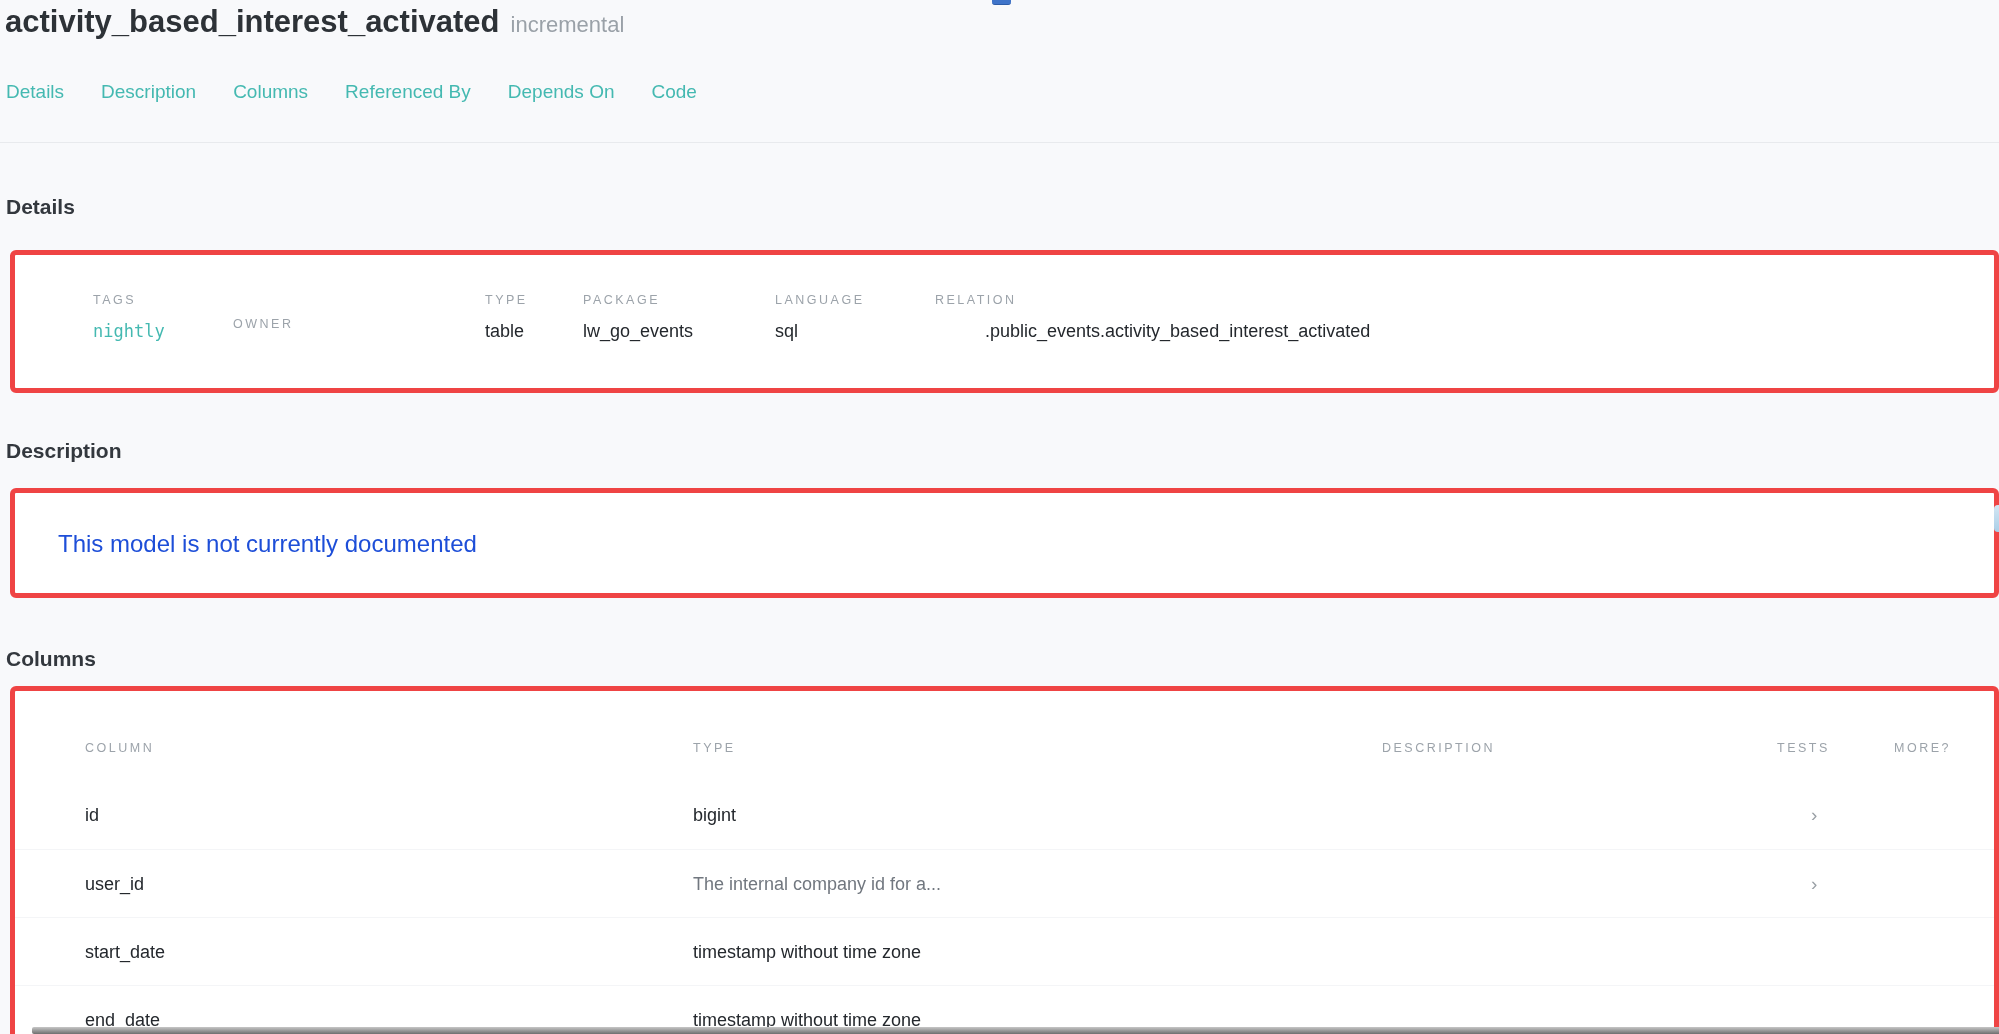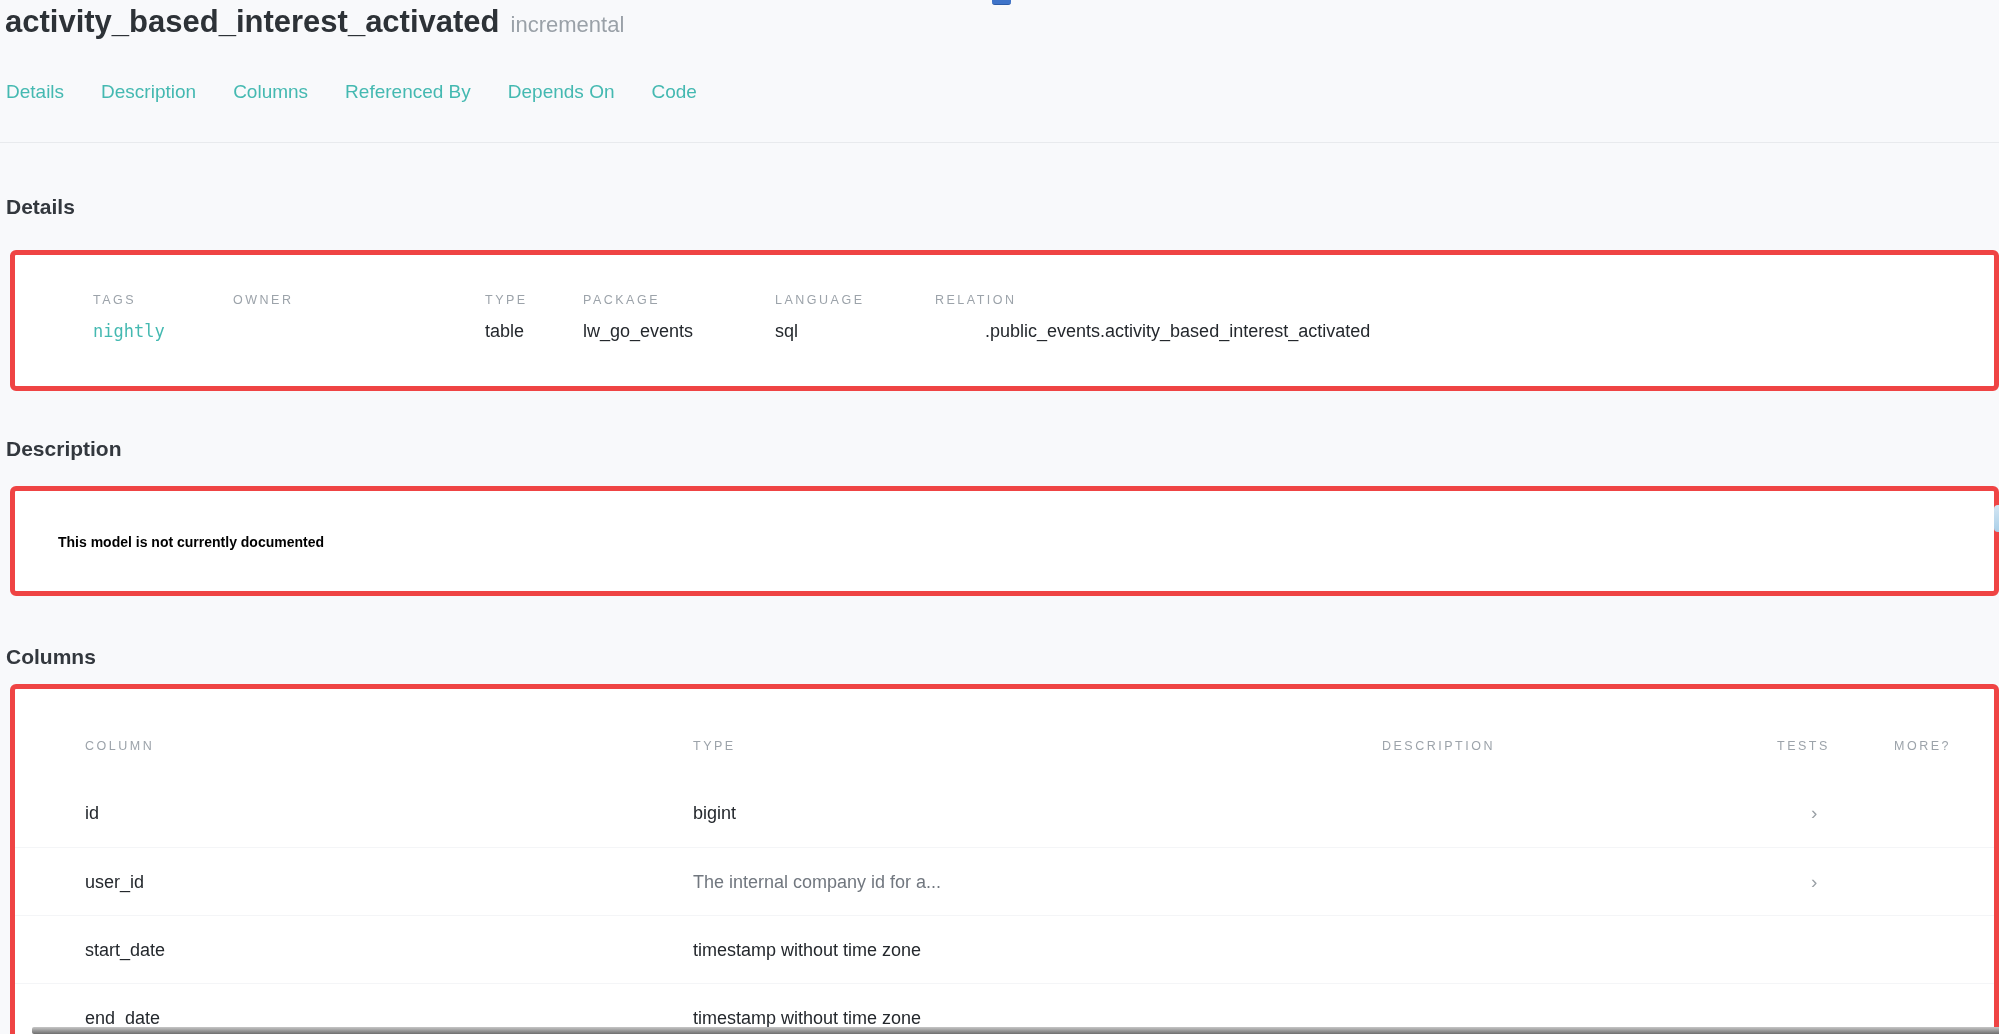--- a/index.html
+++ b/index.html
@@ -50,31 +50,31 @@
   }
 
   
   .details-card { margin-top: 30px; padding: 38px 0 44px 78px; display: flex; }
   .detail-field .field-label, .col-header-cell {
     font-size: 12.5px; letter-spacing: 2.5px; color: #9ca3aa; font-weight: 400;
     line-height: 15px; text-transform: uppercase;
   }
   .detail-field .field-value { margin-top: 12px; font-size: 18px; line-height: 22px; color: #24282d; }
   .field-tags     { width: 140px; }
-  .field-owner    { width: 252px; }
+  .field-owner    { width: 252px; margin-top: 24px; }
   .field-type     { width: 98px;  }
   .field-package  { width: 192px; }
   .field-language { width: 160px; }
   .field-relation { flex: 1; }
   .field-relation .field-value { padding-left: 50px; }
   .tag-value { font-family: "DejaVu Sans Mono", monospace; font-size: 17px; color: #44b9b1; cursor: pointer; }
 
   
   .description-card { margin-top: 24px; padding: 40px 0 38px 43px; min-height: 102px; }
-  .description-text { font-size: 14px; line-height: 22px; color: #000000; font-weight: bold; }
+  .description-text { font-size: 24px; line-height: 22px; color: #1d4ed8; }
 
   
   .columns-card { margin-top: 14px; padding: 50px 0 0 0; height: 400px; }
   .col-grid-row {
     display: grid; grid-template-columns: 608px 689px 395px 117px 1fr;
     padding-left: 70px;
   }
   .col-header-row { height: 40px; align-items: start; }
   .col-data-row { height: 68px; align-items: center; cursor: pointer; }
   .col-data-row + .col-data-row { border-top: 1px solid #f4f5f7; }

